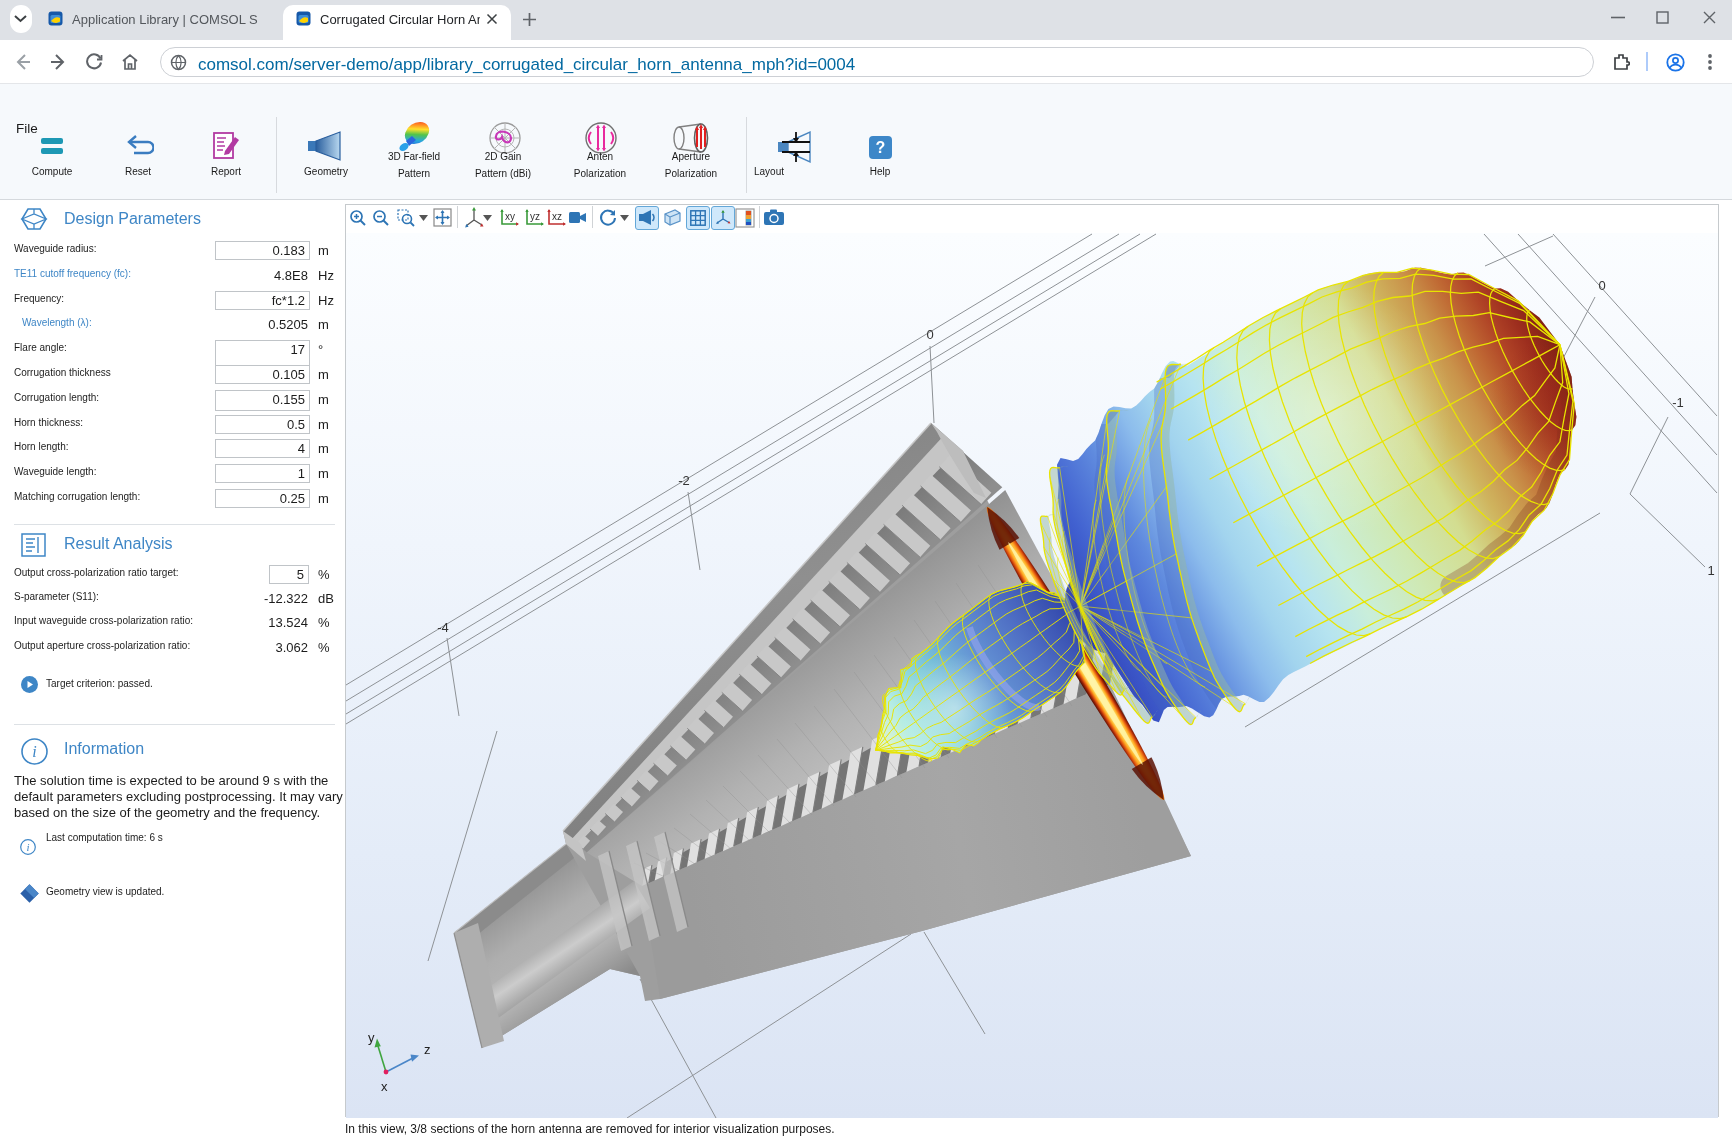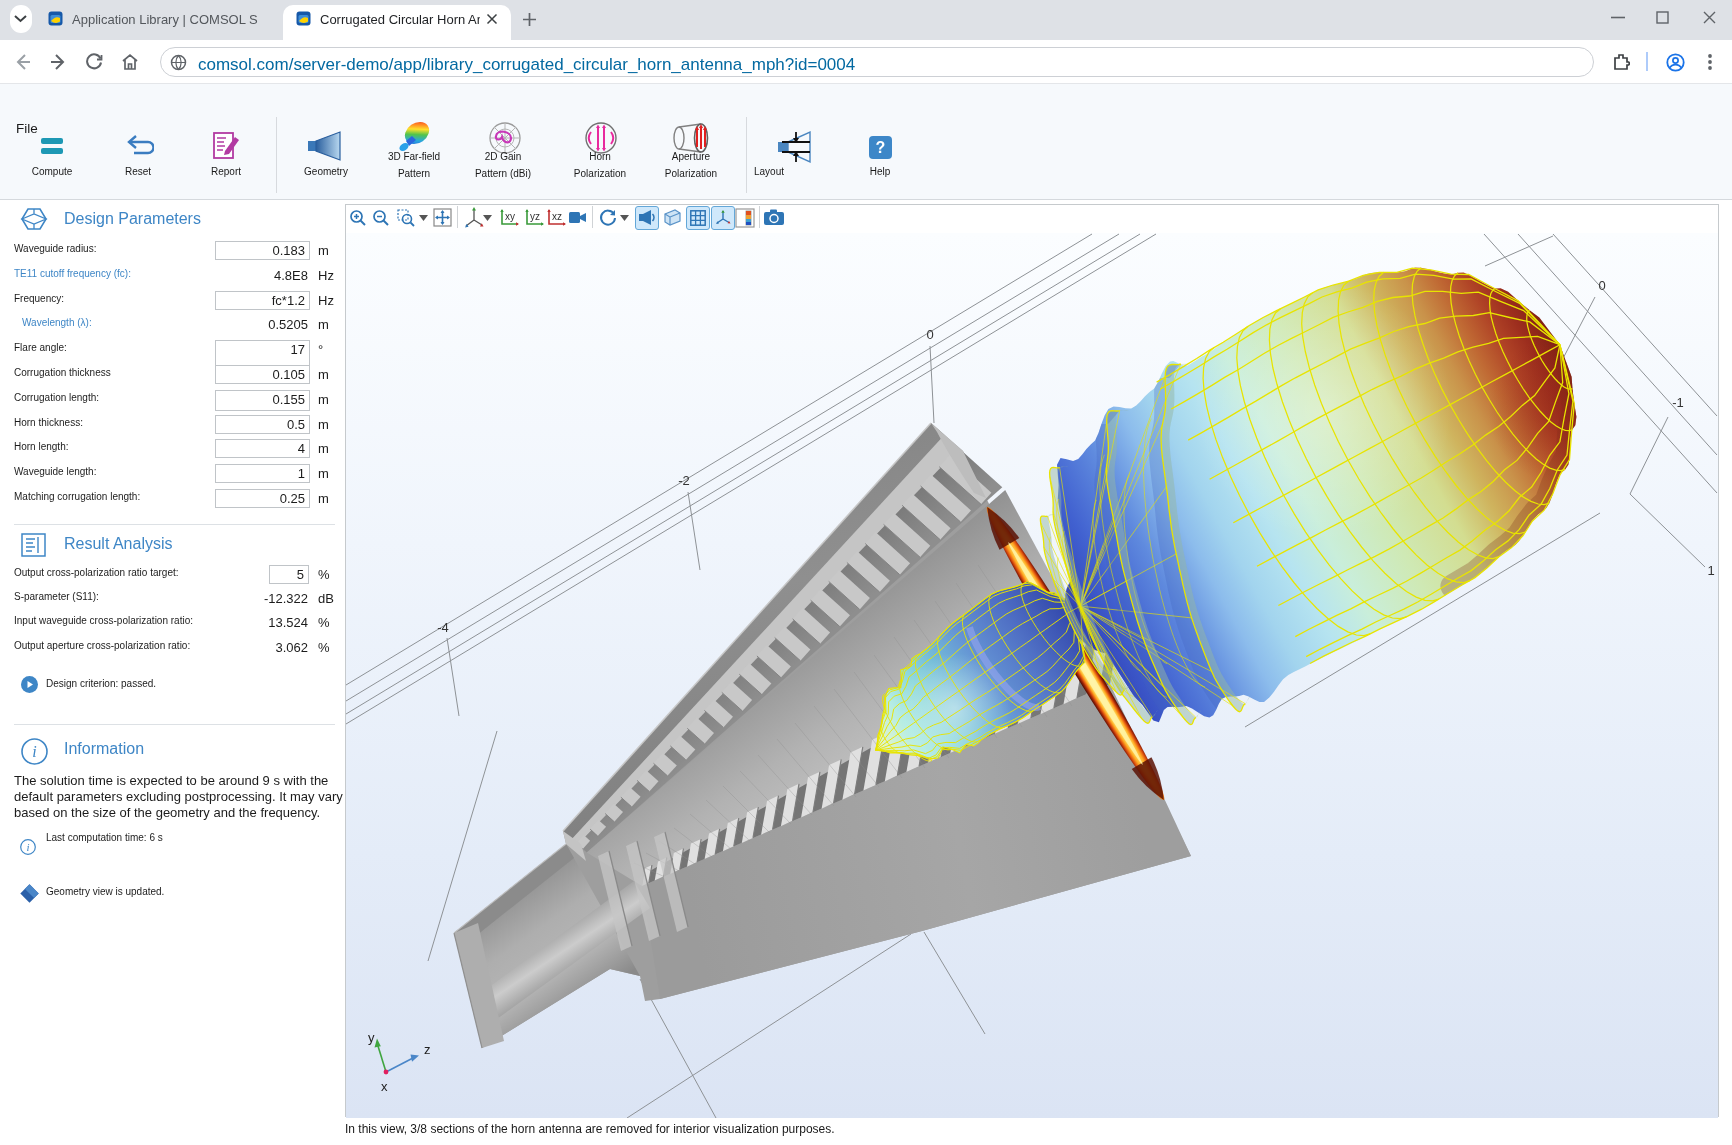--- a/index.html
+++ b/index.html
@@ -154,21 +154,21 @@
     <path d="M24,18 C24,11 10,9 9,16 C8,21 14,20 15,17 C17,24 24,24 24,18 Z" fill="none" stroke="#c838b8" stroke-width="2.2"></path>
   </svg>
 <div class="rlabel" style="left:503px;top:151px">2D Gain</div>
 <div class="rlabel" style="left:503px;top:168px">Pattern (dBi)</div>
 <svg class="abs" style="left:583px;top:120px" width="36" height="36">
     <circle cx="18" cy="18" r="15" fill="none" stroke="#707070" stroke-width="1.4"></circle>
     <path d="M15,8 L15,28 M21,8 L21,28" stroke="#e8299e" stroke-width="2"></path>
     <path d="M8,12 C5,16 5,20 8,24 M28,12 C31,16 31,20 28,24" stroke="#e8299e" stroke-width="2" fill="none"></path>
     <path d="M13,8 L17,8 L15,4.5 Z M19,8 L23,8 L21,4.5 Z M13,28 L17,28 L15,31.5 Z M19,28 L23,28 L21,31.5 Z" fill="#e8299e"></path>
   </svg>
-<div class="rlabel" style="left:600px;top:151px">Horn</div>
+<div class="rlabel" style="left:600px;top:151px">Anten</div>
 <div class="rlabel" style="left:600px;top:168px">Polarization</div>
 <svg class="abs" style="left:671px;top:120px" width="40" height="36">
     <ellipse cx="8" cy="18" rx="5" ry="11" fill="none" stroke="#808080" stroke-width="1.4"></ellipse>
     <path d="M8,7 L30,4 M8,29 L30,32" stroke="#808080" stroke-width="1.4"></path>
     <ellipse cx="30" cy="18" rx="6.5" ry="14" fill="none" stroke="#606060" stroke-width="1.6"></ellipse>
     <path d="M26,9 L26,27 M30,7 L30,29 M34,9 L34,27" stroke="#e02020" stroke-width="2"></path>
     <path d="M24,10 L28,10 L26,6 Z M28,8 L32,8 L30,4 Z M32,10 L36,10 L34,6 Z" fill="#e02020"></path>
   </svg>
 <div class="rlabel" style="left:691px;top:151px">Aperture</div>
 <div class="rlabel" style="left:691px;top:168px">Polarization</div>
@@ -239,21 +239,21 @@
 <div class="lp-label" style="left:14px;top:615.4000000000001px">Input waveguide cross-polarization ratio:</div>
 <div class="lp-val" style="left:215px;top:615.4000000000001px;width:93px">13.524</div>
 <div class="lp-val" style="left:318px;top:615.4000000000001px">%</div>
 <div class="lp-label" style="left:14px;top:639.6000000000001px">Output aperture cross-polarization ratio:</div>
 <div class="lp-val" style="left:215px;top:639.6000000000001px;width:93px">3.062</div>
 <div class="lp-val" style="left:318px;top:639.6000000000001px">%</div>
 <svg class="abs" style="left:21px;top:676px" width="17" height="17">
     <circle cx="8.5" cy="8.5" r="8.5" fill="#3e86c6"></circle>
     <path d="M6.5,5 L12,8.5 L6.5,12 Z" fill="#fff"></path>
   </svg>
-<div class="lp-label" style="left:46px;top:678px">Design criterion: passed.</div>
+<div class="lp-label" style="left:46px;top:678px">Target criterion: passed.</div>
 <div class="lp-sep" style="top:724px"></div>
 <svg class="abs" style="left:21px;top:738px" width="27" height="27">
     <circle cx="13.5" cy="13.5" r="12.5" fill="none" stroke="#3e86c6" stroke-width="1.6"></circle>
     <text x="13.5" y="19" font-size="16" font-style="italic" font-family="Liberation Serif, serif" fill="#3e86c6" text-anchor="middle">i</text>
   </svg>
 <div class="lp-head" style="left:64px;top:740px">Information</div>
 <div class="lp-label" style="left:14px;top:773px;line-height:16px;font-size:13px">The solution time is expected to be around 9 s with the<br>default parameters excluding postprocessing. It may vary<br>based on the size of the geometry and the frequency.</div>
 <svg class="abs" style="left:20px;top:839px" width="16" height="16">
     <circle cx="8" cy="8" r="7.3" fill="none" stroke="#3e86c6" stroke-width="1.2"></circle>
     <text x="8" y="12" font-size="11" font-style="italic" font-family="Liberation Serif, serif" fill="#3e86c6" text-anchor="middle">i</text>

